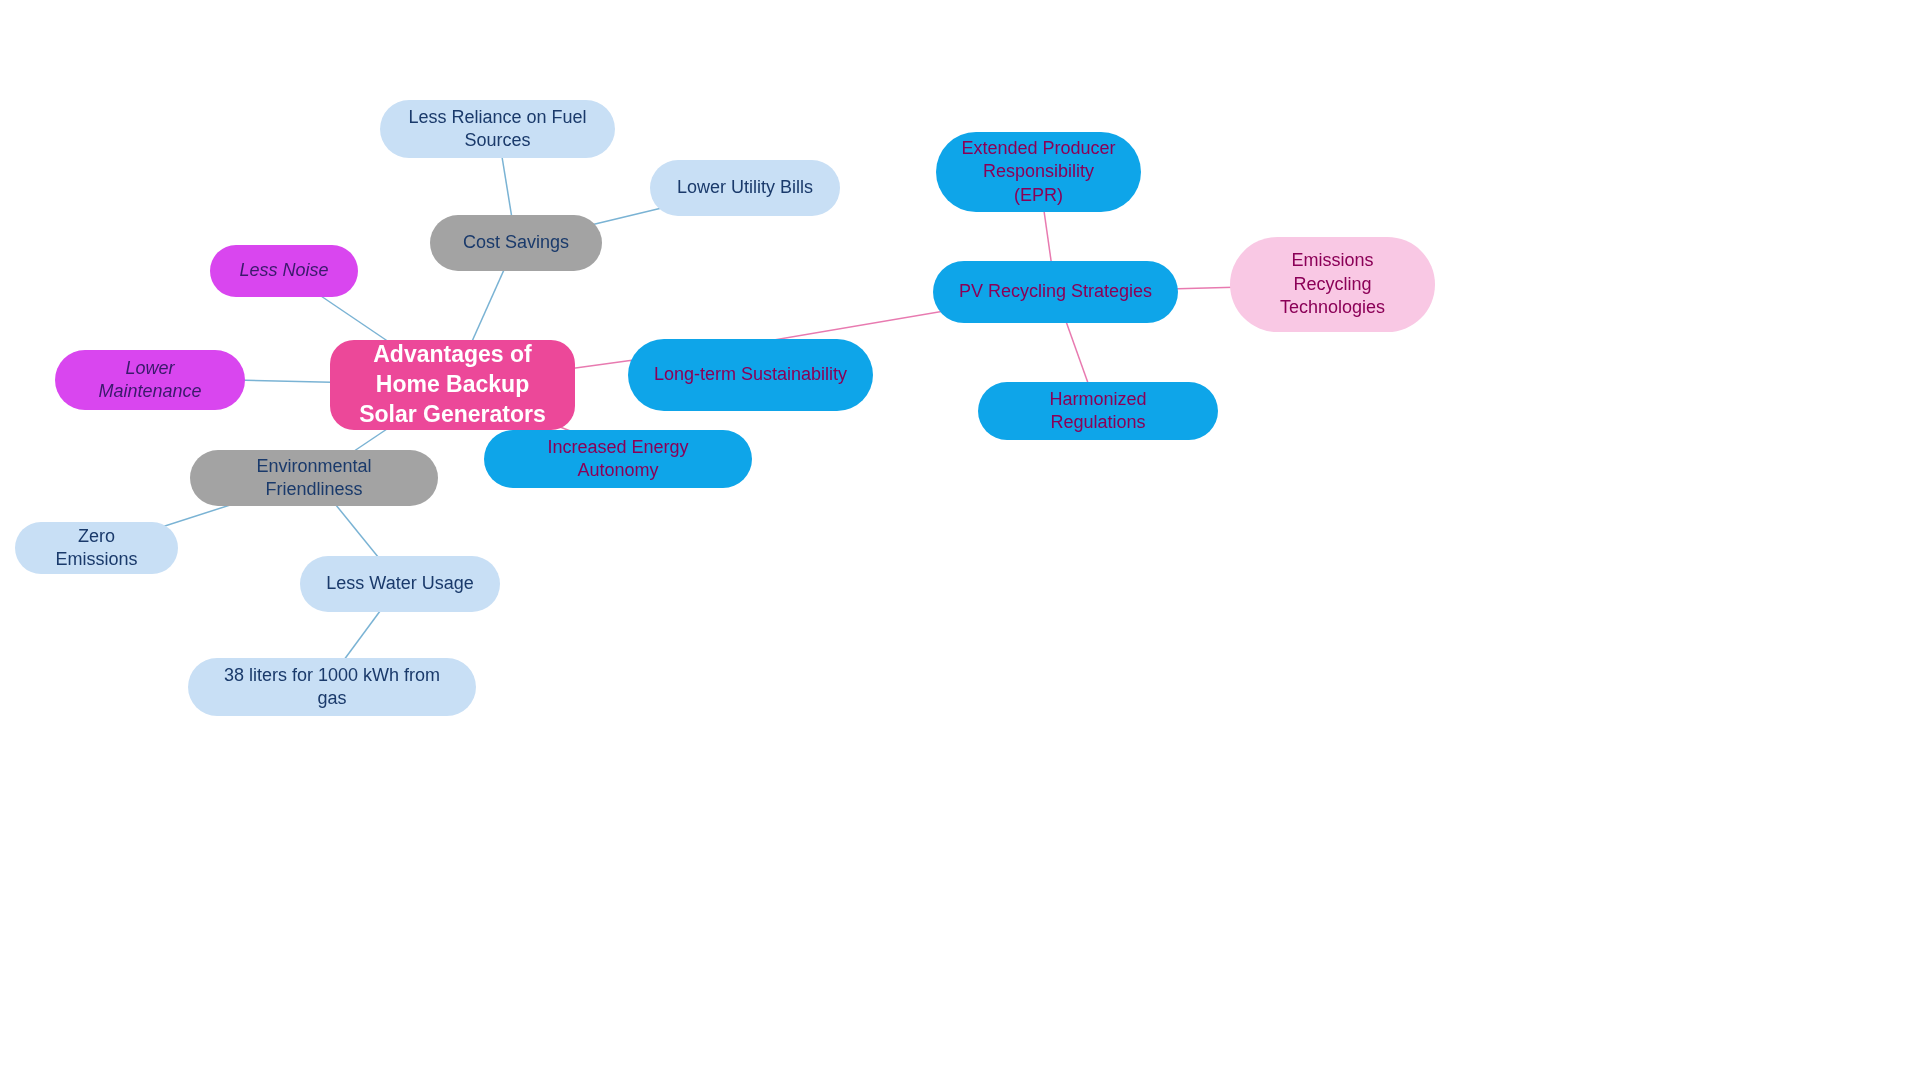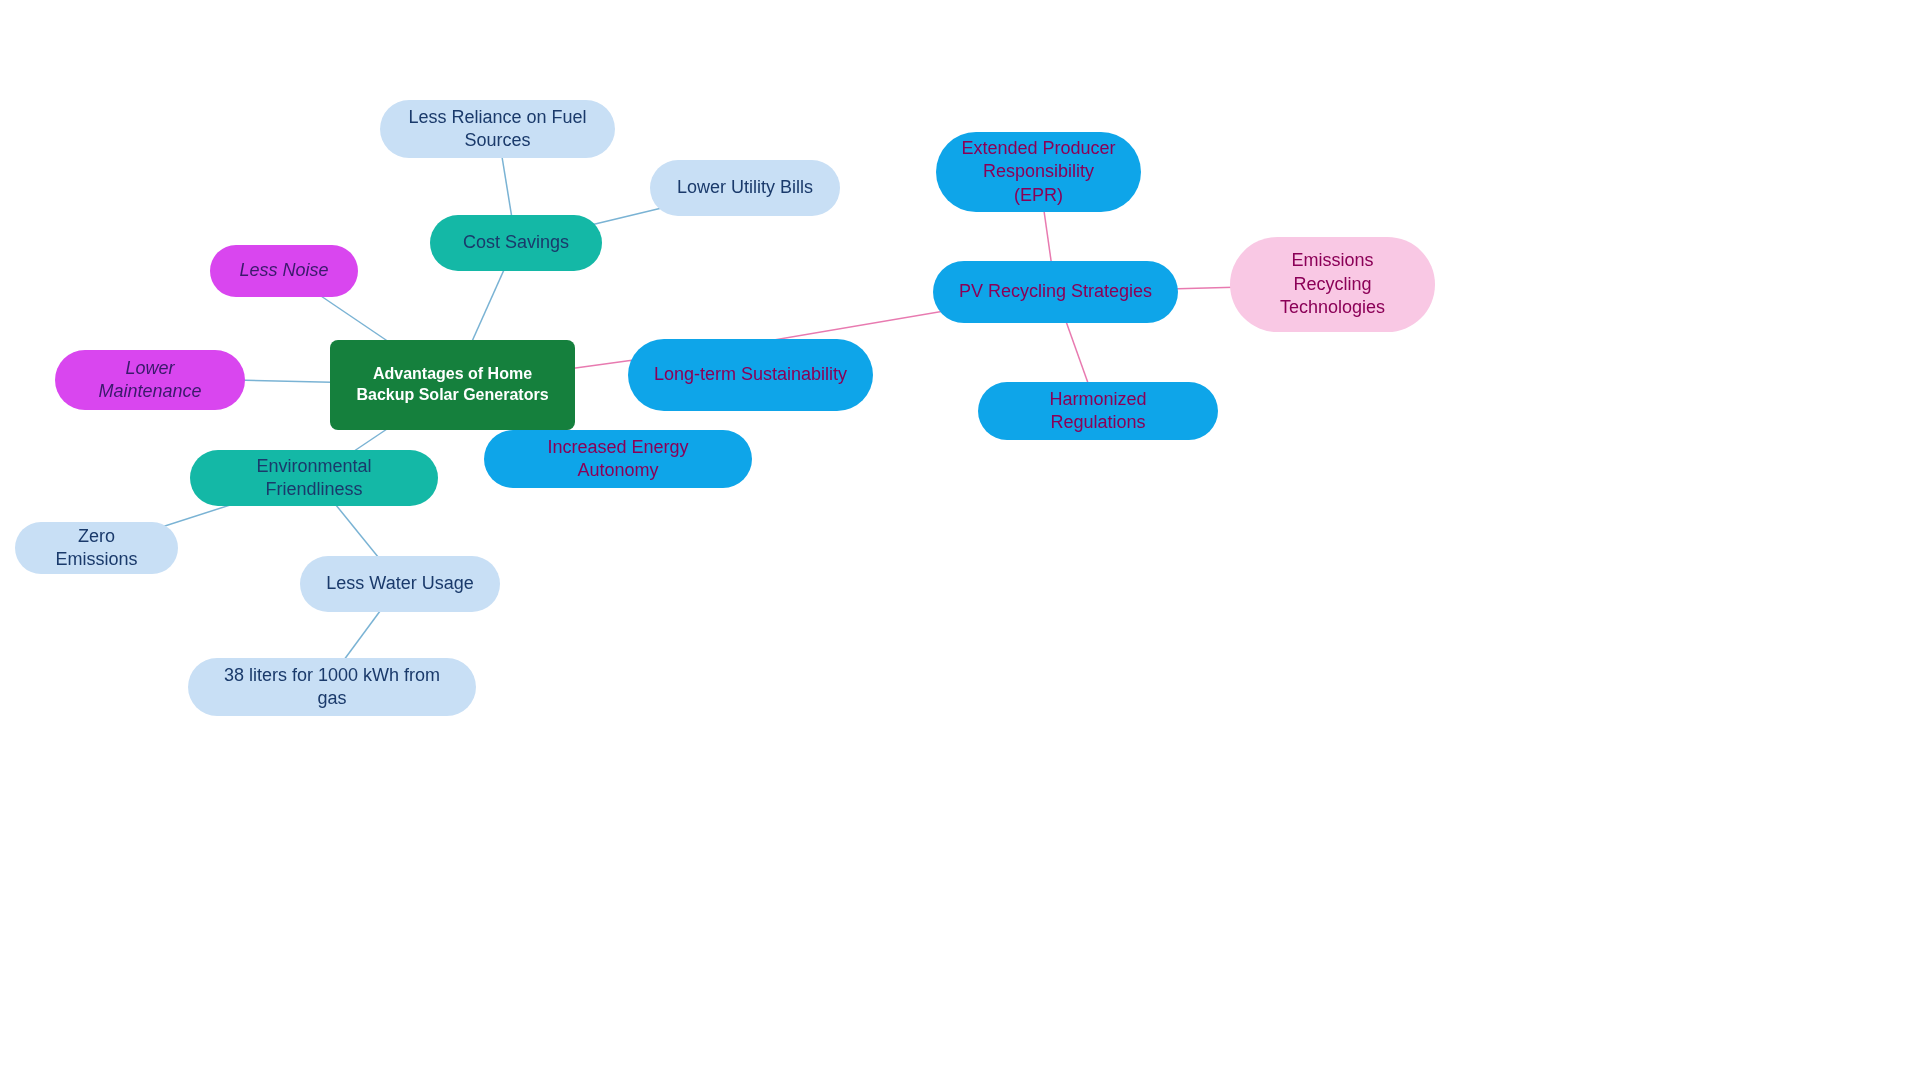--- a/index.html
+++ b/index.html
@@ -26,35 +26,35 @@
       justify-content: center;
       text-align: center;
       border-radius: 50px;
       padding: 12px 22px;
       font-size: 18px;
       font-weight: 500;
       z-index: 1;
       line-height: 1.3;
     }
     .node-center {
-      background: #15803d;
+      background: #ec4899;
       color: #ffffff;
-      font-size: 16px;
+      font-size: 23px;
       font-weight: 600;
-      border-radius: 8px;
+      border-radius: 24px;
       width: 230px;
       height: 90px;
     }
     .node-blue {
       background: #c8dff5;
       color: #1a3a6b;
       border: none;
     }
     .node-blue-dark {
-      background: #14b8a6;
+      background: #a3a3a3;
       color: #1a3a6b;
     }
     .node-purple {
       background: #d946ef;
       color: #3a1a6b;
       font-style: italic;
     }
     .node-pink {
       background: #0ea5e9;
       color: #8b0057;

